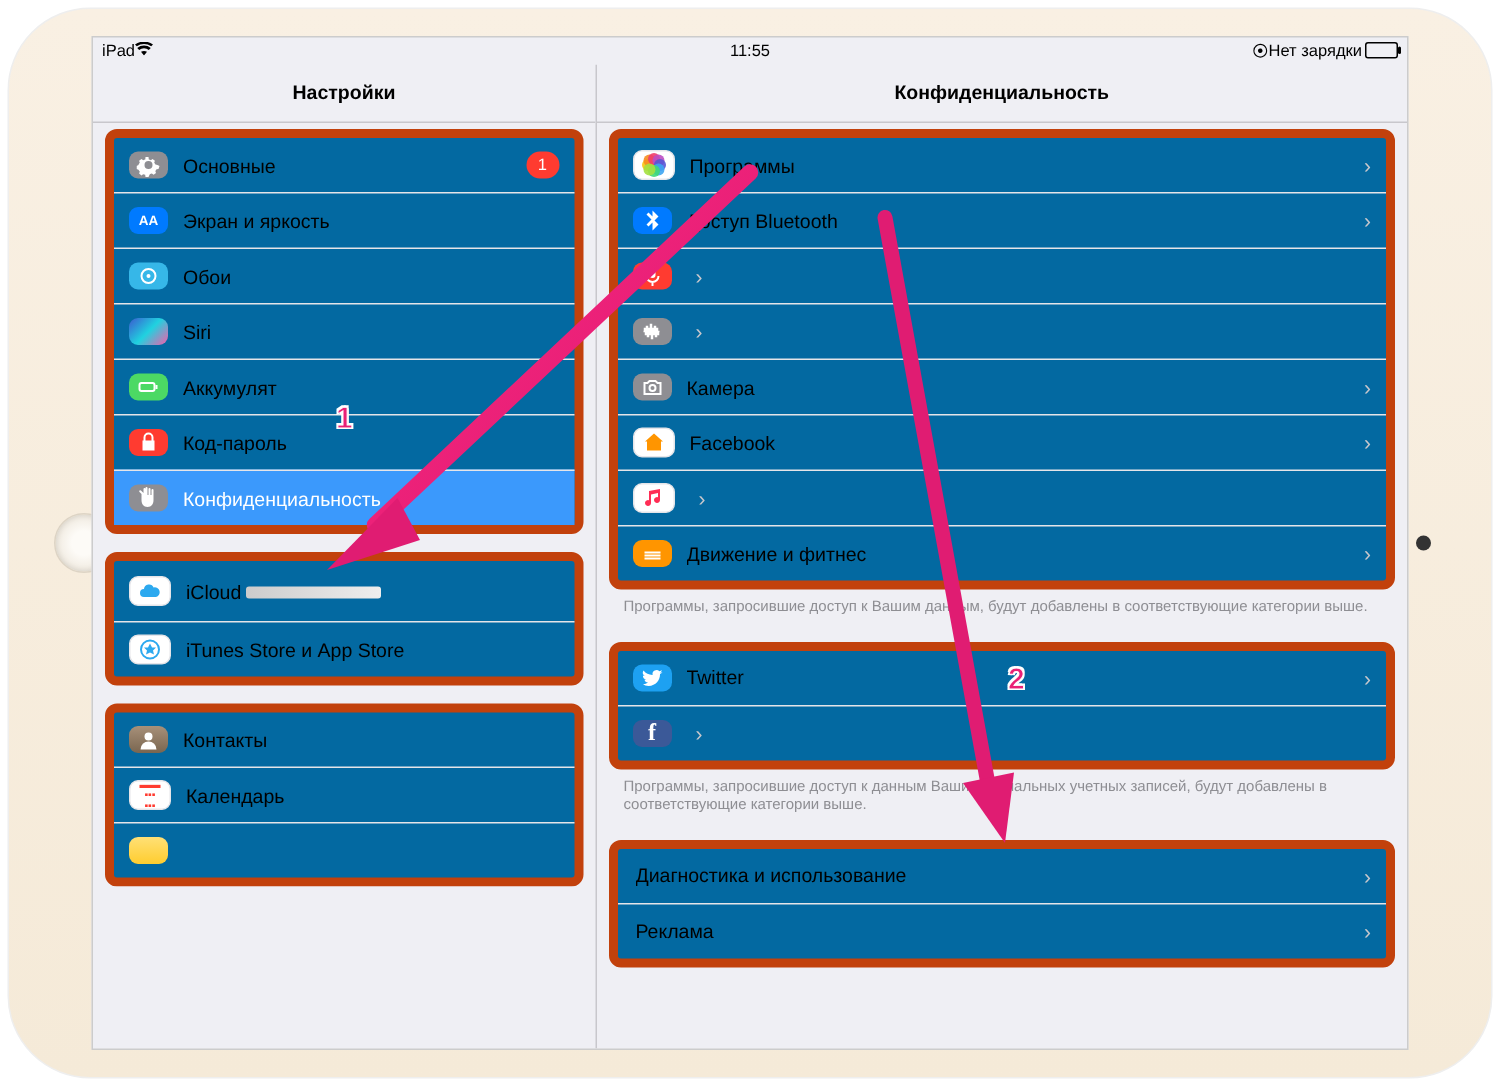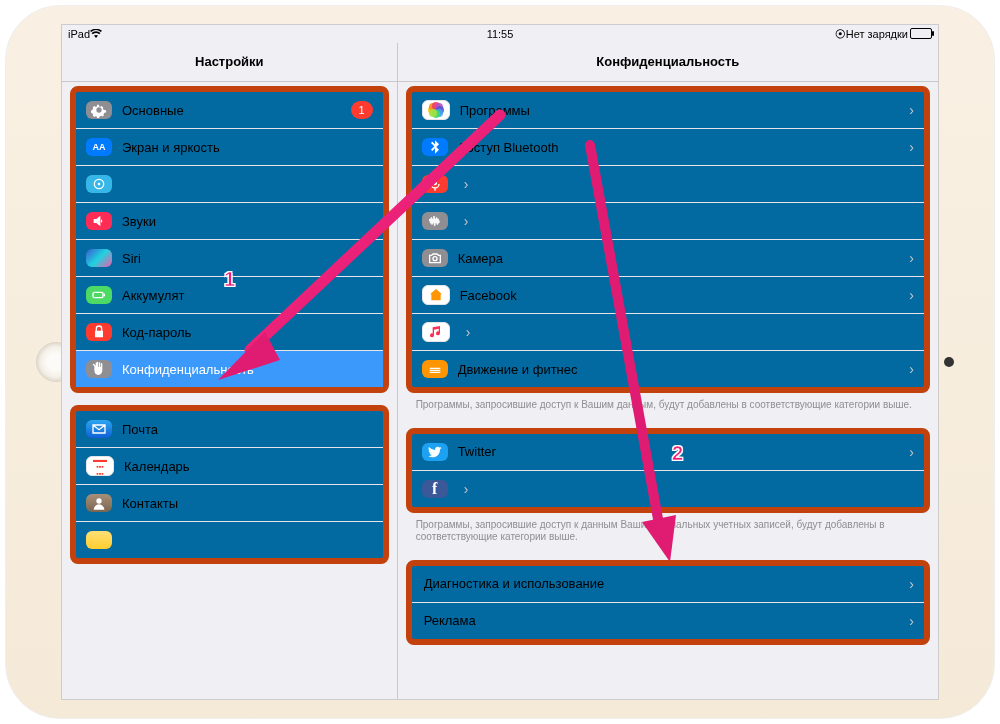--- a/index.html
+++ b/index.html
@@ -107,28 +107,21 @@
                   </span>
                 <span class="label">Экран и яркость</span>
               </div>
               <div class="row">
                 <span class="icon i-wall">
                     <svg viewBox="0 0 24 24">
                       <circle cx="12" cy="12" r="7" fill="none" stroke="#fff" stroke-width="2"></circle>
                       <circle cx="12" cy="12" r="2"></circle>
                     </svg>
                   </span>
-              </div>
-              <div class="row">
-                <span class="icon i-sound">
-                    <svg viewBox="0 0 24 24">
-                      <path d="M4 9v6h4l6 5V4L8 9H4zm13 3a3 3 0 0 0-2-2.8v5.6A3 3 0 0 0 17 12z"></path>
-                    </svg>
-                  </span>
-                <span class="label">Звуки</span>
+                <span class="label">Обои</span>
               </div>
               <div class="row">
                 <span class="icon i-siri"></span>
                 <span class="label">Siri</span>
               </div>
               <div class="row">
                 <span class="icon i-batt">
                     <svg viewBox="0 0 24 24">
                       <rect x="3" y="8" width="15" height="8" rx="2" fill="none" stroke="#fff" stroke-width="2"></rect>
                       <rect x="19" y="10" width="2" height="4"></rect>
@@ -147,44 +140,58 @@
               <div class="row selected">
                 <span class="icon i-priv">
                     <svg viewBox="0 0 24 24">
                       <path d="M9 2a1 1 0 0 1 2 0v7h1V3a1 1 0 0 1 2 0v6h1V4a1 1 0 0 1 2 0v10c0 4-2 7-6 7s-6-3-6-7V8l-2-2a1 1 0 0 1 1.5-1.5L7 7V3a1 1 0 0 1 2 0z"></path>
                     </svg>
                   </span>
                 <span class="label">Конфиденциальность</span>
               </div>
             </div>
 
-
             <div class="group">
-              <div class="row">
-                <span class="icon i-mail">
-                    <svg viewBox="0 0 24 24">
-                      <path d="M3 6h18v12H3zM3 6l9 7 9-7" fill="none" stroke="#fff" stroke-width="2"></path>
-                    </svg>
-                  </span>
-                <span class="label">Почта</span>
+              <div class="row" style="height:40px">
+                <span class="icon i-cloud">
+                    <svg viewBox="0 0 24 24">
+                      <path fill="#2ca9ef" d="M6 18a4 4 0 0 1 0-8 5 5 0 0 1 9.6-1.5A4.5 4.5 0 0 1 18 18H6z"></path>
+                    </svg>
+                  </span>
+                <span class="label">
+                  <span>iCloud</span>
+                  <span class="sub" style="background:linear-gradient(90deg,#ccc,#eee);height:8px;width:90px;display:inline-block;border-radius:2px"></span>
+                </span>
+              </div>
+              <div class="row">
+                <span class="icon i-itunes">
+                    <svg viewBox="0 0 24 24">
+                      <circle cx="12" cy="12" r="9" fill="none" stroke="#2ca9ef" stroke-width="2"></circle>
+                      <path fill="#2ca9ef" d="M12 6l2 4h4l-3 3 1 4-4-2-4 2 1-4-3-3h4z"></path>
+                    </svg>
+                  </span>
+                <span class="label">iTunes Store и App Store</span>
+              </div>
+            </div>
+
+            <div class="group">
+              <div class="row">
+                <span class="icon i-contacts">
+                    <svg viewBox="0 0 24 24">
+                      <circle cx="12" cy="9" r="4"></circle>
+                      <path d="M4 22a8 8 0 0 1 16 0z"></path>
+                    </svg>
+                  </span>
+                <span class="label">Контакты</span>
               </div>
               <div class="row">
                 <span class="icon i-cal">
                     <span style="font-size:7px;line-height:1;text-align:center;width:100%">▬▬<br>▪▪▪<br>▪▪▪</span>
                   </span>
                 <span class="label">Календарь</span>
-              </div>
-              <div class="row">
-                <span class="icon i-contacts">
-                    <svg viewBox="0 0 24 24">
-                      <circle cx="12" cy="9" r="4"></circle>
-                      <path d="M4 22a8 8 0 0 1 16 0z"></path>
-                    </svg>
-                  </span>
-                <span class="label">Контакты</span>
               </div>
               <div class="row">
                 <span class="icon i-notes"></span>
               </div>
             </div>
           </div>
         </div>
 
         <div class="right">
           <div class="pane-header">Конфиденциальность</div>

